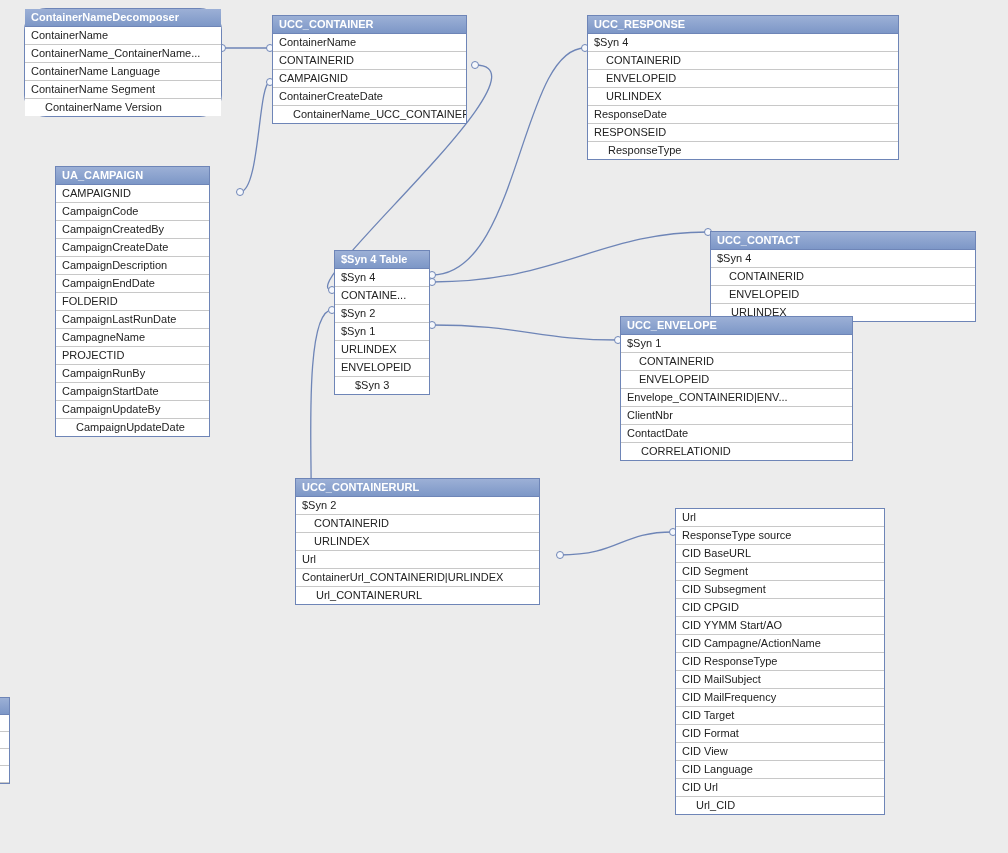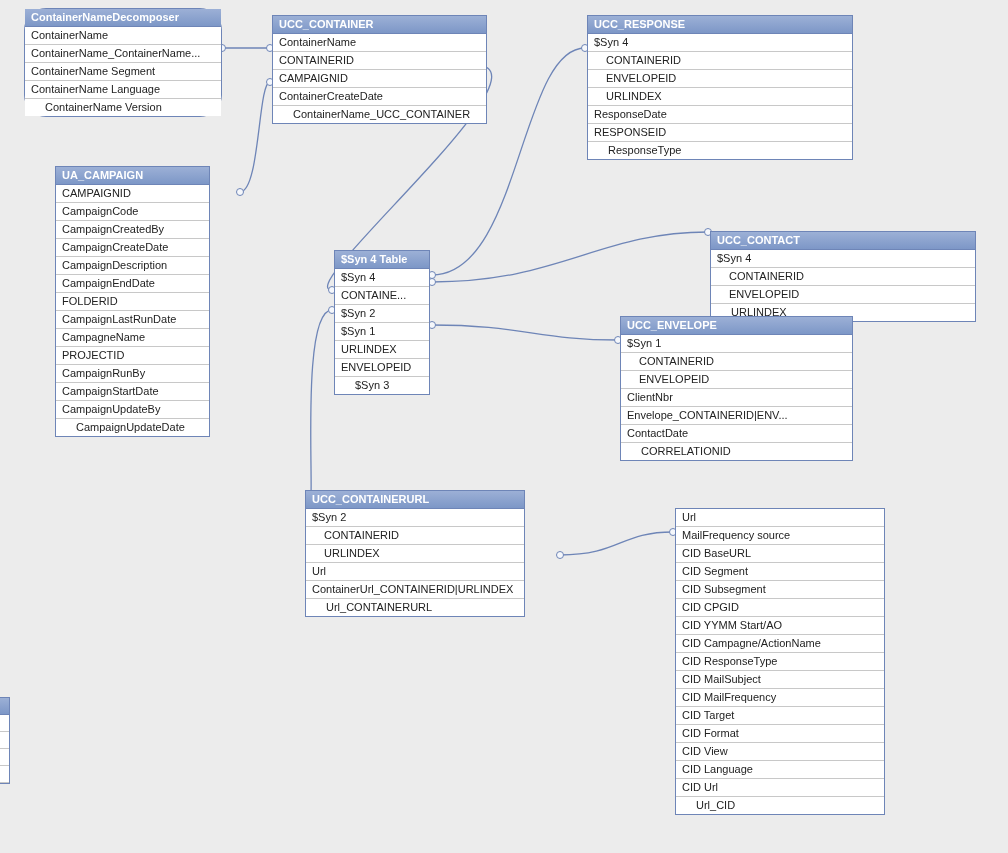--- a/index.html
+++ b/index.html
@@ -119,38 +119,38 @@
   <path d="M 560 555 C 620 555, 620 532, 673 532" stroke="#6e85b7" stroke-width="1.3" fill="none"></path>
   <use href="#endpoint" x="560" y="555"></use>
   <use href="#endpoint" x="673" y="532"></use>
 </svg>
 
 <div class="entity" style="left:24px; top:8px; width:198px;border-radius:22px;">
   <div class="title">ContainerNameDecomposer</div>
   <div class="fields">
         <div class="row">ContainerName</div>
         <div class="row">ContainerName_ContainerName...</div>
+        <div class="row">ContainerName Language</div>
         <div class="row">ContainerName Segment</div>
-        <div class="row">ContainerName Language</div>
         <div class="row">ContainerName Version</div>
       </div>
 </div>
 
-<div class="entity" style="left:272px; top:15px; width:215px;">
+<div class="entity" style="left:272px; top:15px; width:195px;">
   <div class="title">UCC_CONTAINER</div>
   <div class="fields">
         <div class="row">ContainerName</div>
         <div class="row">CONTAINERID</div>
         <div class="row">CAMPAIGNID</div>
         <div class="row">ContainerCreateDate</div>
         <div class="row">ContainerName_UCC_CONTAINER</div>
       </div>
 </div>
 
-<div class="entity" style="left:587px; top:15px; width:266px;">
+<div class="entity" style="left:587px; top:15px; width:312px;">
   <div class="title">UCC_RESPONSE</div>
   <div class="fields">
         <div class="row">$Syn 4</div>
         <div class="row indent">CONTAINERID</div>
         <div class="row indent">ENVELOPEID</div>
         <div class="row indent">URLINDEX</div>
         <div class="row">ResponseDate</div>
         <div class="row">RESPONSEID</div>
         <div class="row">ResponseType</div>
       </div>
@@ -198,43 +198,43 @@
         <div class="row indent">URLINDEX</div>
       </div>
 </div>
 
 <div class="entity" style="left:620px; top:316px; width:233px;">
   <div class="title">UCC_ENVELOPE</div>
   <div class="fields">
         <div class="row">$Syn 1</div>
         <div class="row indent">CONTAINERID</div>
         <div class="row indent">ENVELOPEID</div>
+        <div class="row">Envelope_CONTAINERID|ENV...</div>
         <div class="row">ClientNbr</div>
-        <div class="row">Envelope_CONTAINERID|ENV...</div>
         <div class="row">ContactDate</div>
         <div class="row">CORRELATIONID</div>
       </div>
 </div>
 
-<div class="entity" style="left:305px; top:478px; width:220px;margin-top:12px;">
+<div class="entity" style="left:295px; top:478px; width:245px;">
   <div class="title">UCC_CONTAINERURL</div>
   <div class="fields">
         <div class="row">$Syn 2</div>
         <div class="row indent">CONTAINERID</div>
         <div class="row indent">URLINDEX</div>
         <div class="row">Url</div>
         <div class="row">ContainerUrl_CONTAINERID|URLINDEX</div>
         <div class="row">Url_CONTAINERURL</div>
       </div>
 </div>
 
 <div class="entity" style="left:675px; top:508px; width:210px;">
   <div class="fields">
         <div class="row">Url</div>
-        <div class="row">MailFrequency source</div>
+        <div class="row">ResponseType source</div>
         <div class="row">CID BaseURL</div>
         <div class="row">CID Segment</div>
         <div class="row">CID Subsegment</div>
         <div class="row">CID CPGID</div>
         <div class="row">CID YYMM Start/AO</div>
         <div class="row">CID Campagne/ActionName</div>
         <div class="row">CID ResponseType</div>
         <div class="row">CID MailSubject</div>
         <div class="row">CID MailFrequency</div>
         <div class="row">CID Target</div>

